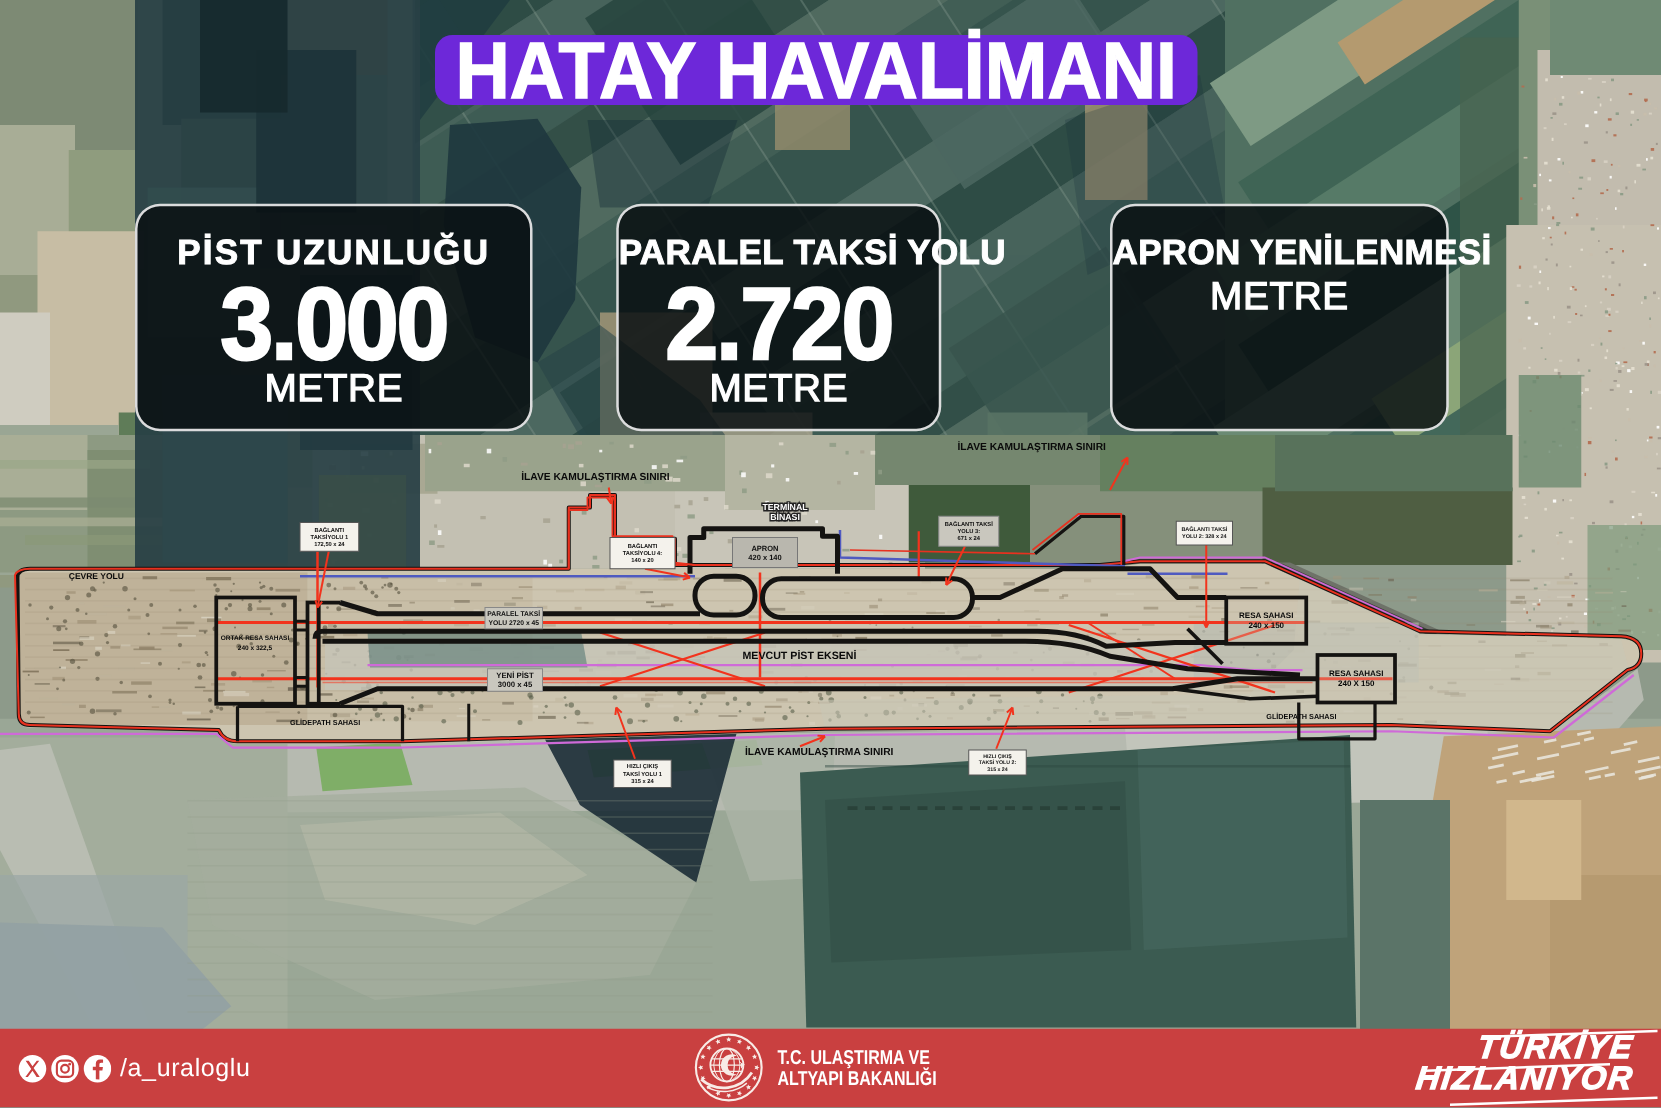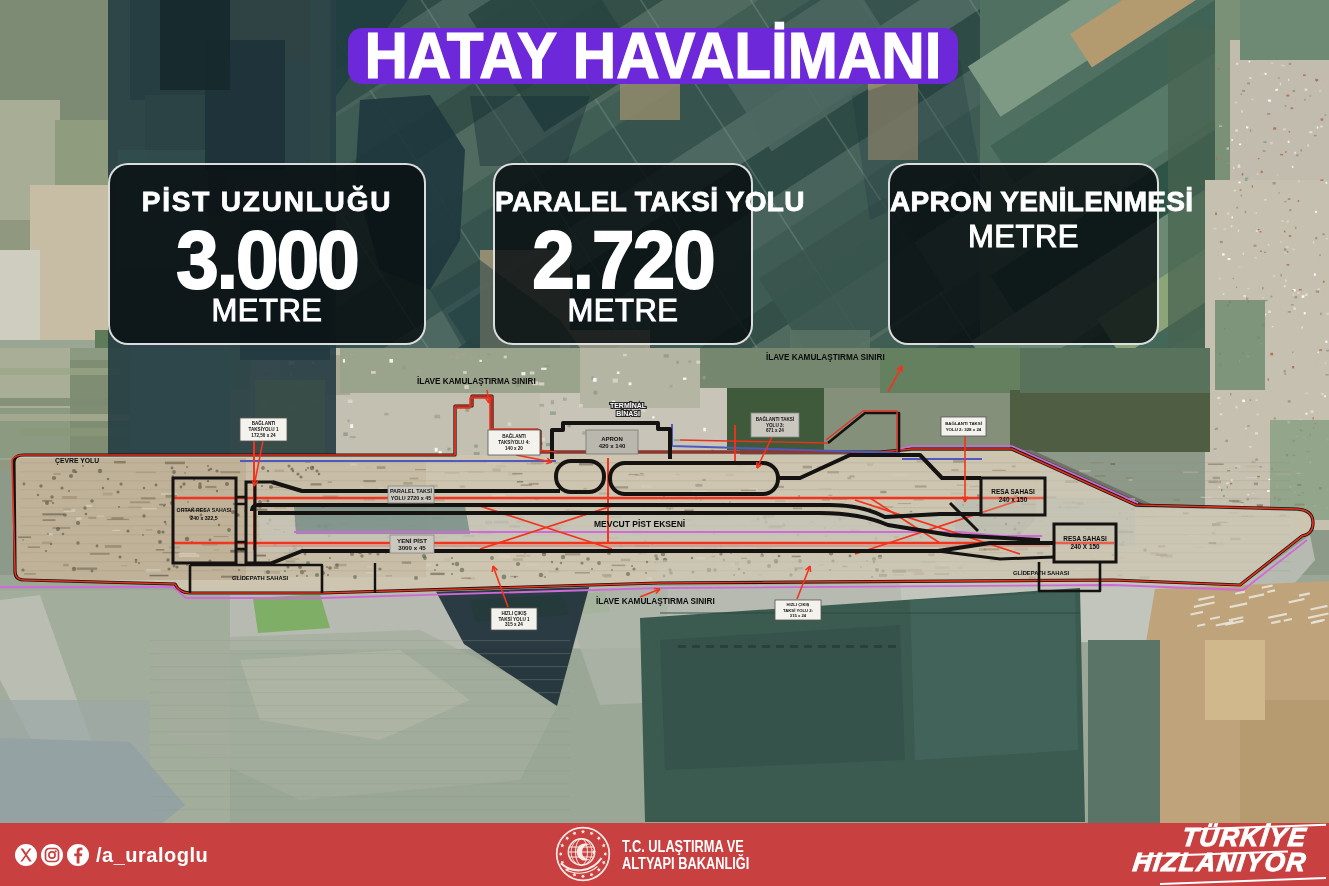--- a/index.html
+++ b/index.html
@@ -4,21 +4,21 @@
 .page{position:relative;width:1329px;height:886px;overflow:hidden;font-family:"Liberation Sans",sans-serif;background:#8d9a8a}
 #bg{position:absolute;left:0;top:0}
 .banner{position:absolute;left:348px;top:28px;width:610px;height:56px;background:#6d28d9;border-radius:14px;display:flex;align-items:center;justify-content:center}
 .banner span{font-weight:bold;color:#fff;font-size:64px;white-space:nowrap;transform:scaleX(0.94);-webkit-text-stroke:1.2px #fff;letter-spacing:0px}
 .card{position:absolute;top:163px;height:182px;background:rgba(8,14,17,0.84);border:2px solid rgba(255,255,255,0.85);border-radius:20px;color:#fff;text-align:center;box-sizing:border-box}
 .card .t{font-weight:bold;font-size:28px;letter-spacing:0.3px;margin-top:21px;white-space:nowrap;-webkit-text-stroke:0.8px #fff}
 .card .n{font-weight:bold;font-size:82px;line-height:64px;margin-top:10px;letter-spacing:-2px;-webkit-text-stroke:2px #fff;transform:scaleX(0.93)}
 .card .m{font-weight:normal;font-size:31px;letter-spacing:0.5px;margin-top:1px;-webkit-text-stroke:1px #fff}
 .bar{position:absolute;left:0;top:823px;width:1329px;height:63px;background:#c94040}
 .soc{position:absolute;left:14px;top:842px;display:flex;align-items:center}
-.soc .lbl{color:#fff;font-size:20px;margin-left:7px;font-weight:bold;letter-spacing:0.5px}
+.soc .lbl{color:#fff;font-size:20px;margin-left:7px;font-weight:normal;letter-spacing:0.5px}
 .minis{position:absolute;left:622px;top:839px;color:#fff;font-weight:bold;font-size:16px;line-height:16.5px;transform:scaleX(0.80);transform-origin:left top;letter-spacing:0px;white-space:nowrap}
 .turk{position:absolute;right:22px;top:826px;color:#fff;font-weight:bold;font-style:italic;text-align:right}
 .turk .l1{font-size:26px;letter-spacing:1.5px;line-height:23px;-webkit-text-stroke:1px #fff;transform:skewX(-7deg)}
 .turk .l2{font-size:26px;letter-spacing:1.5px;line-height:27px;-webkit-text-stroke:1px #fff;transform:skewX(-7deg)}
 .sline{position:absolute;background:#fff;height:1.6px;transform:skewY(-2deg)}
 </style></head><body>
 <div class="page">
 <svg id="bg" width="1329" height="886" viewBox="0 0 1329 886">
 
 <rect x="0" y="0" width="1329" height="886" fill="#8d9a8a"></rect>

